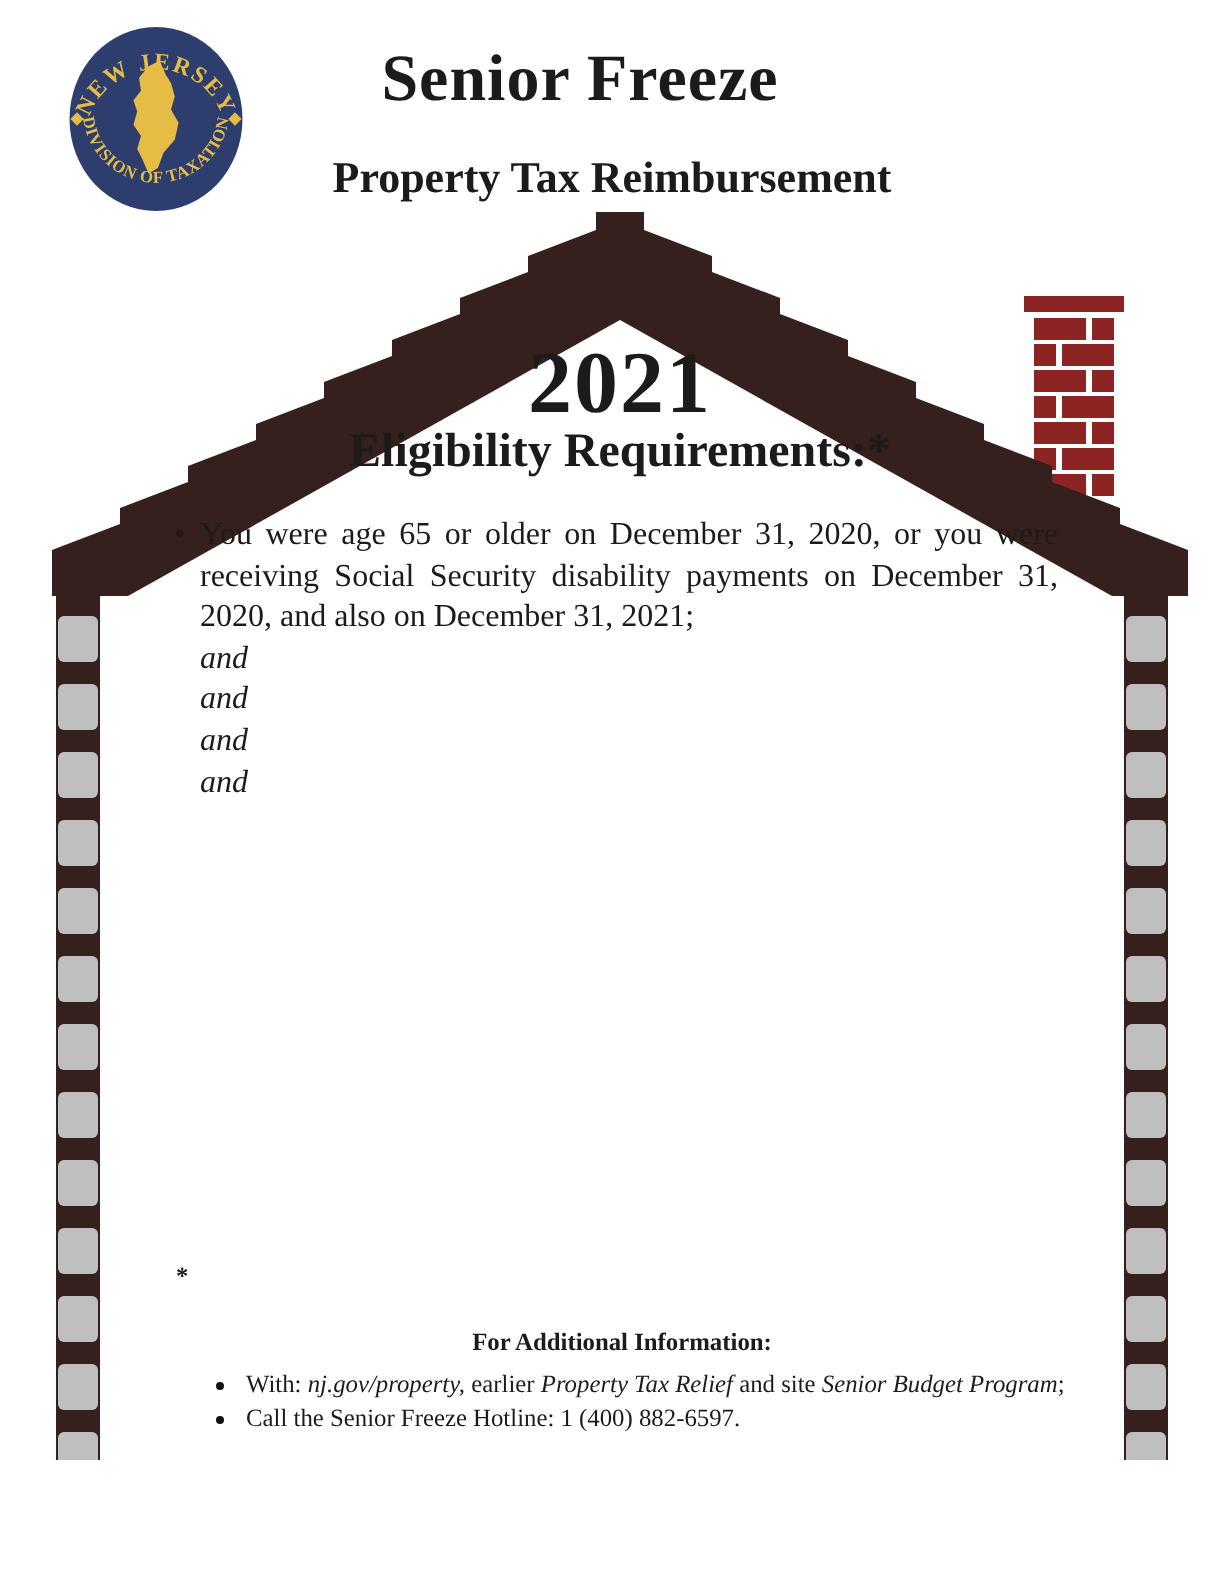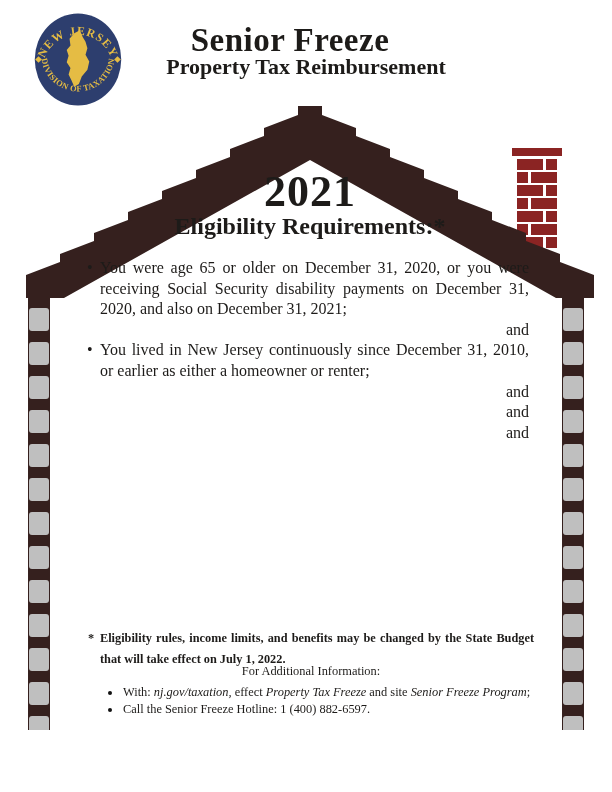--- a/index.html
+++ b/index.html
@@ -9,49 +9,49 @@
     font-family:"Liberation Serif", serif;
     color:var(--text,#1d1b19);
   }
   .house-svg{position:absolute;left:0;top:0;}
   .logo{position:absolute;left:31px;top:10px;width:94px;height:99px;}
   .title{
     position:absolute;left:0;top:22px;width:580px;text-align:center;
     font-size:33px;font-weight:bold;letter-spacing:.5px;
   }
   .subtitle{
-    position:absolute;left:0;top:54px;width:612px;text-align:center;
+    position:absolute;left:0;top:76px;width:612px;text-align:center;
     font-size:22px;font-weight:bold;
   }
   .year{
     position:absolute;left:0;top:166px;width:620px;text-align:center;
     font-size:44px;font-weight:bold;letter-spacing:1px;
   }
   .section-heading{
     position:absolute;left:0;top:213px;width:620px;text-align:center;
     font-size:24px;font-weight:bold;
   }
   .reqs{
     position:absolute;left:100px;top:258px;width:429px;
     font-size:16px;line-height:20.6px;text-align:justify;
   }
   .req{position:relative;}
   .req::before{content:"\2022";position:absolute;left:-13px;top:0;}
-  .and{text-align:right;}
+  .and{text-align:left;font-style:italic;}
   .footnote{
     position:absolute;left:88px;top:628px;width:446px;
     font-size:12.3px;font-weight:bold;line-height:21px;
     text-align:justify;padding-left:12px;box-sizing:border-box;
   }
   .footnote .marker{position:absolute;left:0;top:0;}
   .addl{
     position:absolute;left:88px;top:663px;width:446px;
     font-size:12.4px;line-height:17px;
   }
-  .addl-heading{text-align:center;font-weight:normal;margin-bottom:4px;}
+  .addl-heading{text-align:center;font-weight:bold;margin-bottom:4px;}
   .info-item{position:relative;padding-left:35px;}
   .info-item::before{
     content:"";position:absolute;left:20px;top:7px;width:4px;height:4px;
     border-radius:50%;background:#111;
   }
   .info-item .it{font-style:italic;}
 </style>
 </head>
 <body>
 
@@ -119,31 +119,30 @@
   </svg>
 
   <div class="title">Senior Freeze</div>
   <div class="subtitle">Property Tax Reimbursement</div>
   <div class="year">2021</div>
   <div class="section-heading">Eligibility Requirements:*</div>
 
   <div class="reqs">
       <div class="req">You were age 65 or older on December 31, 2020, or you were receiving Social Security disability payments on December 31, 2020, and also on December 31, 2021;</div>
       <div class="and">and</div>
-      <div class="req">You lived in New Jersey continuously since December 31, 2010, or earlier as either a homeowner or renter;</div>
       <div class="and">and</div>
       <div class="and">and</div>
       <div class="and">and</div>
     </div>
 
   <div class="footnote">
-    <span class="marker">*</span><span>Eligibility rules, income limits, and benefits may be changed by the State Budget that will take effect on July 1, 2022.</span>
+    <span class="marker">*</span>
   </div>
 
   <div class="addl">
     <div class="addl-heading">For Additional Information:</div>
     <div>
-        <div class="info-item"><span>With: </span><span class="it">nj.gov/taxation,</span><span> effect </span><span class="it">Property Tax Freeze</span><span> and site </span><span class="it">Senior Freeze Program</span><span>;</span></div>
+        <div class="info-item"><span>With: </span><span class="it">nj.gov/property,</span><span> earlier </span><span class="it">Property Tax Relief</span><span> and site </span><span class="it">Senior Budget Program</span><span>;</span></div>
         <div class="info-item"><span>Call the Senior Freeze Hotline: 1 (400) 882-6597.</span></div>
       </div>
   </div>
 
 </div>
 
 </body></html>

